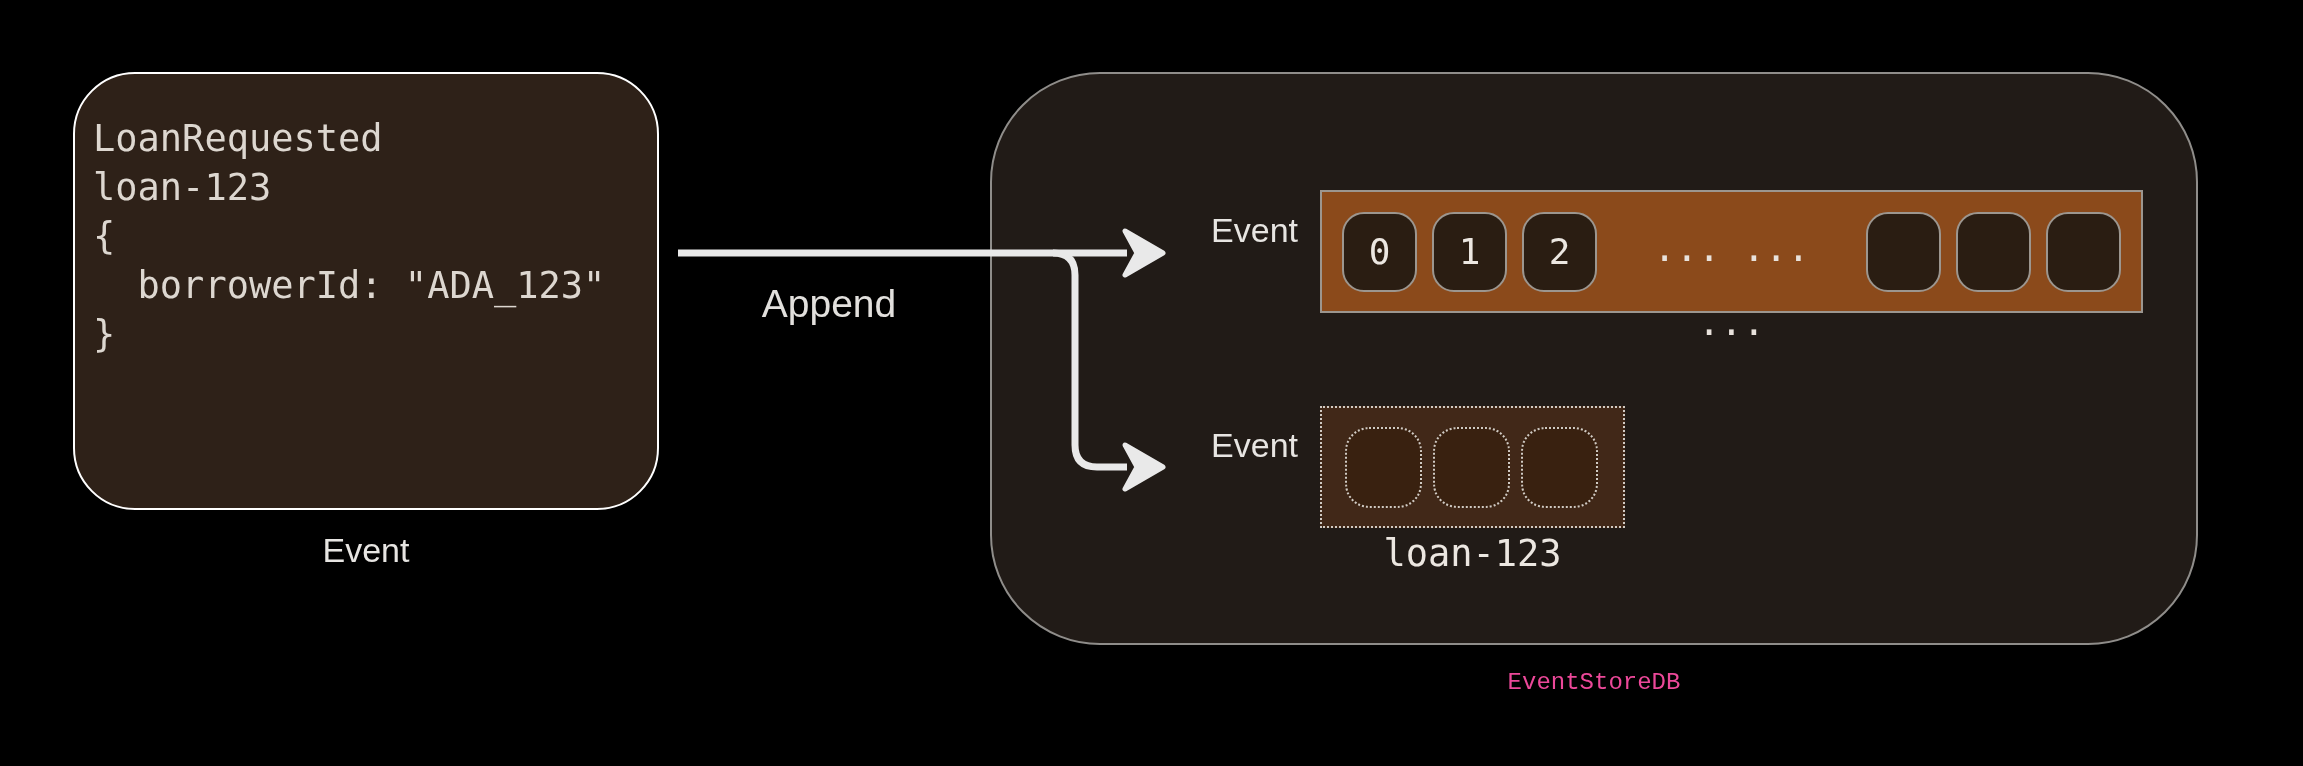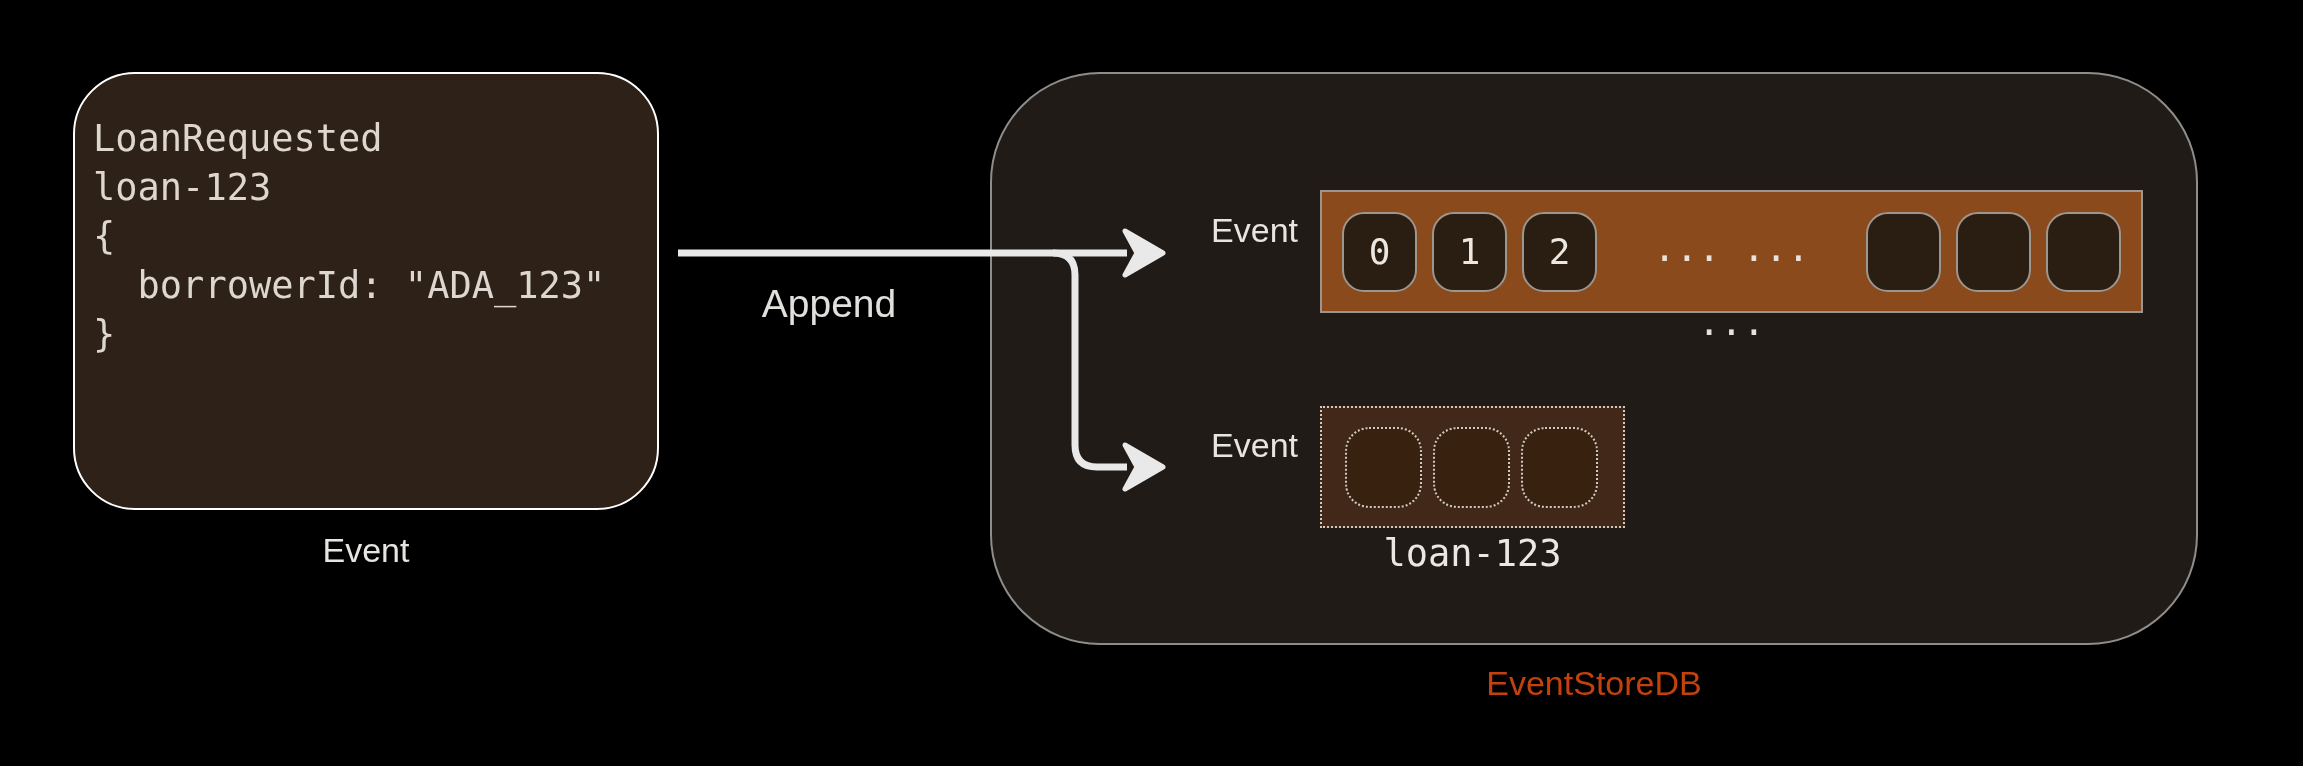--- a/index.html
+++ b/index.html
@@ -27,21 +27,21 @@
     position:absolute;left:679px;top:277px;width:300px;text-align:center;
     font-size:39px;line-height:40px;color:#e2e0dd;margin-top:7px;
   }
   
   .store{
     position:absolute;left:990px;top:72px;width:1208px;height:573px;box-sizing:border-box;
     background:#211b17;border:2px solid #8f8d8a;border-radius:110px;
   }
   .store-caption{
     position:absolute;left:990px;top:663px;width:1208px;text-align:center;
-    font-size:34px;line-height:40px;color:#c2410c;
+    font-size:24px;line-height:40px;color:#ec4899;font-family:Liberation Mono, monospace;
   }
   .side-label{
     position:absolute;left:1048px;width:250px;text-align:right;
     font-size:34px;line-height:46px;color:#e7e5e2;
   }
   .log-label{top:207px;}
   .stream-label{top:422px;}
   
   .log-bar{
     position:absolute;left:1320px;top:190px;width:823px;height:123px;box-sizing:border-box;

